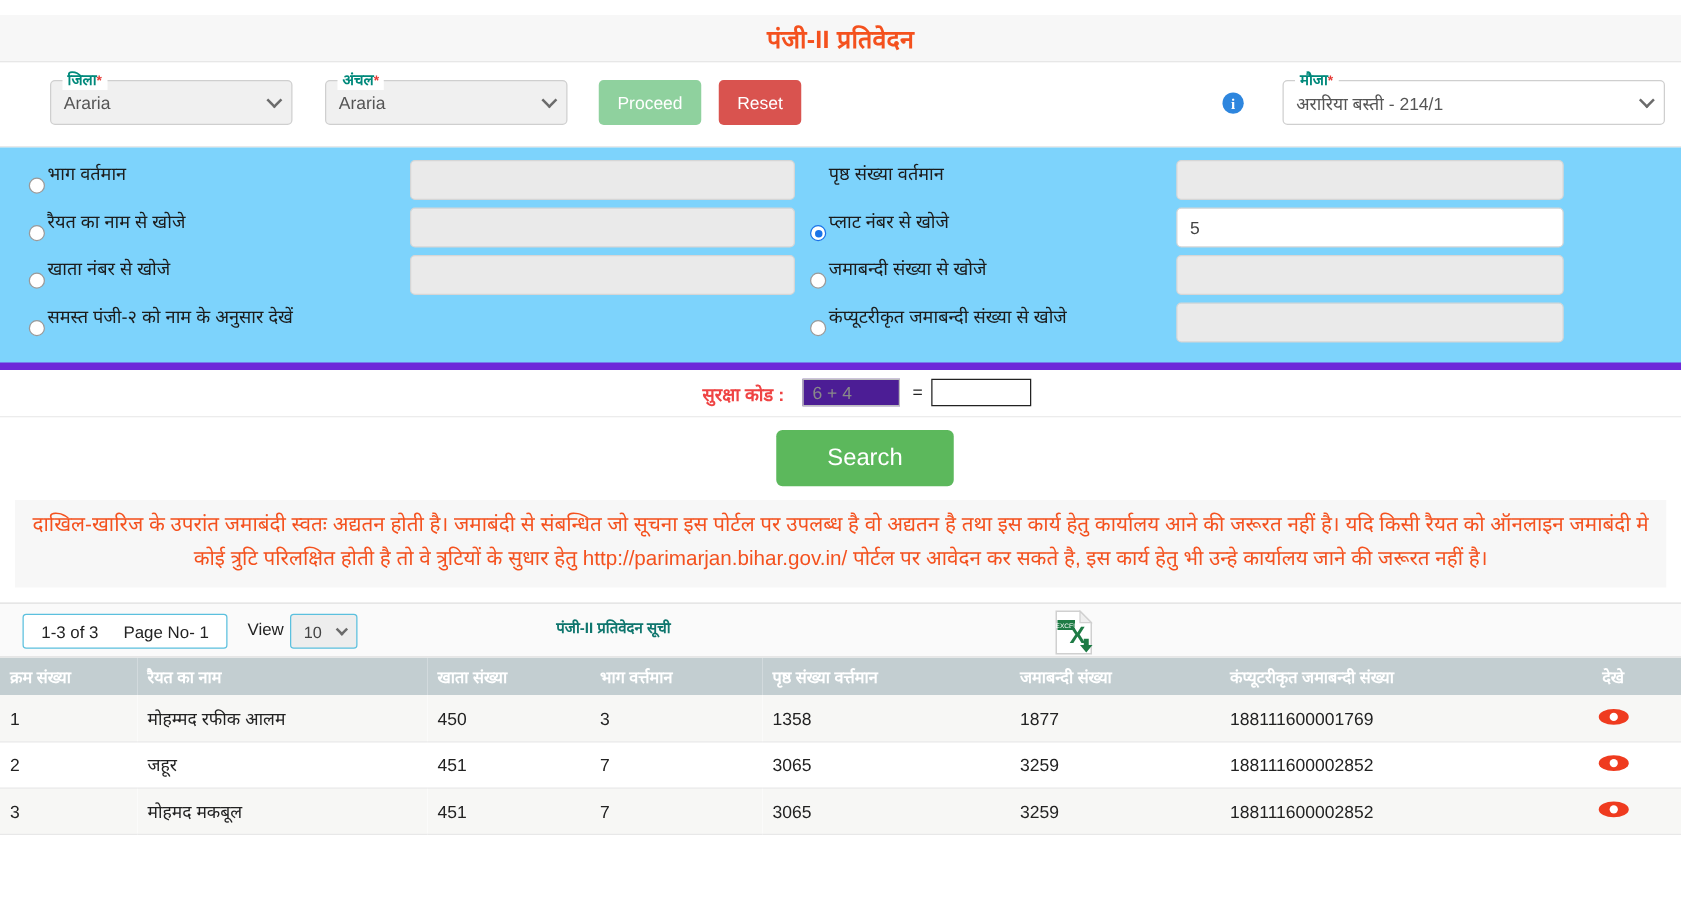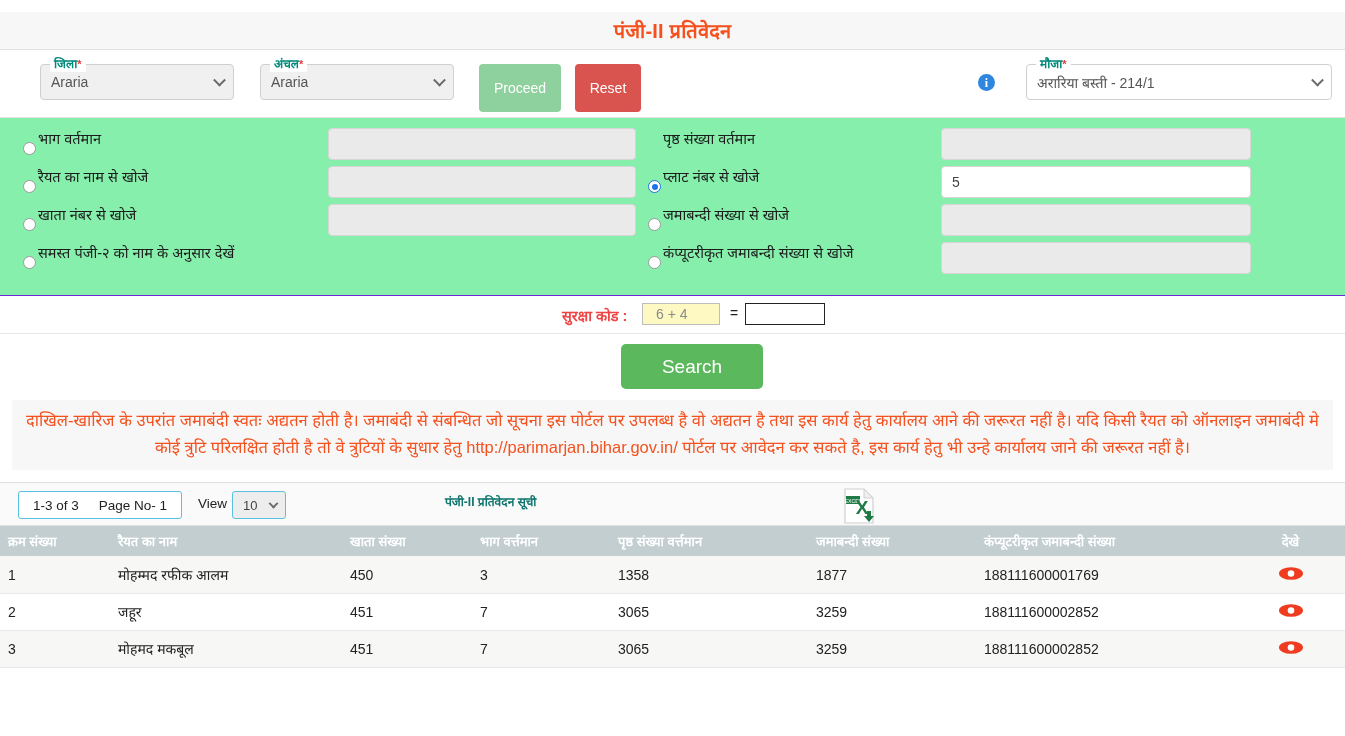--- a/index.html
+++ b/index.html
@@ -68,21 +68,21 @@
   .chev {
     position: absolute; right: 9px; top: 50%;
     width: 9px; height: 9px;
     border-right: 2px solid #6b6b6b;
     border-bottom: 2px solid #6b6b6b;
     transform: translateY(-70%) rotate(45deg);
   }
   .btn {
     position: absolute;
     top: 14px;
-    height: 48px;
+    height: 36px;
     border: none;
     border-radius: 4px;
     color: #fff;
     font-size: 14px;
     font-family: inherit;
     cursor: pointer;
     padding: 0 6px;
   }
   .btn.proceed { background: #8fd19e; }
   .btn.reset   { background: #d9534f; }
@@ -99,22 +99,22 @@
     font-family: "Liberation Serif", serif;
     display: flex; align-items: center; justify-content: center;
     line-height: 1;
     cursor: pointer;
   }
 
   
   .criteria {
     position: relative;
     height: 178px;
-    background: #86efac;
-    border-bottom: 1px solid #6d28d9;
+    background: #7dd3fc;
+    border-bottom: 6px solid #6d28d9;
   }
   .radio {
     position: absolute;
     width: 13px; height: 13px;
     border-radius: 50%;
     border: 1px solid #9a9a9a;
     background: #fff;
     cursor: pointer;
   }
   .radio.on {
@@ -161,24 +161,24 @@
     left: 562px; top: 9px;
     font-size: 14.5px;
     font-weight: bold;
     color: #ef4444;
   }
   .captcha .cq {
     position: absolute;
     left: 642px; top: 7px;
     width: 78px; height: 22px;
     border: 1px solid #bdbdbd;
-    background: #fef9c3;
+    background: #4c1d95;
     font-size: 14px;
     color: #8a8a8a;
-    padding-left: 13px;
+    padding-left: 7px;
     line-height: 20px;
   }
   .captcha .ceq {
     position: absolute;
     left: 730px; top: 9px;
     font-size: 14px; color: #222;
   }
   .captcha .cans {
     position: absolute;
     left: 745px; top: 7px;

